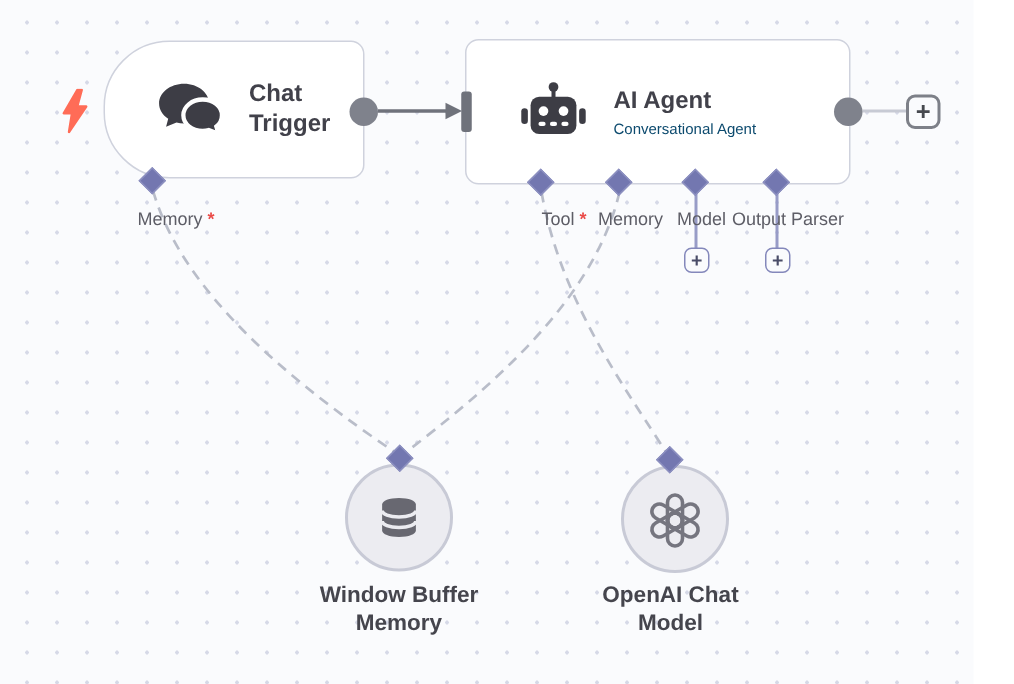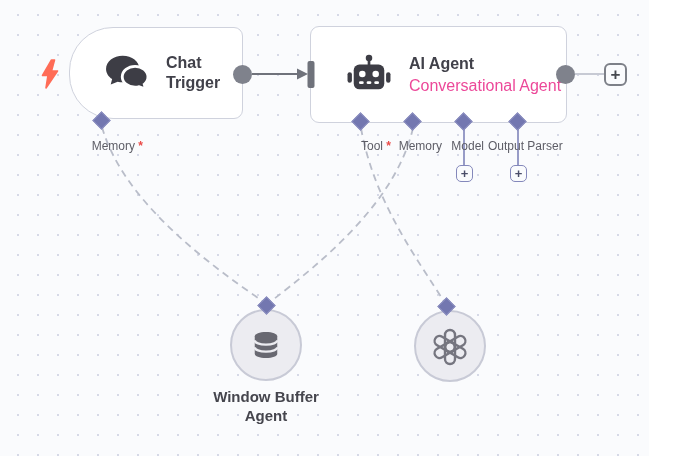--- a/index.html
+++ b/index.html
@@ -20,21 +20,21 @@
     position:absolute; background:#ffffff;
     border:1.8px solid #cfd2dd; z-index:2;
     display:flex; align-items:center;
   }
   #node-chat-trigger { left:69px; top:27px; width:174px; height:92px; border-radius:44px 9px 9px 44px; padding-left:33px; }
   #node-ai-agent     { left:310px; top:26px; width:257px; height:97px; border-radius:9px; padding-left:35px;align-items:center; }
 
   .node-title { font-size:16px; font-weight:bold; color:#41414a; line-height:20px; }
   #node-chat-trigger .node-title { width:66px; margin-left:15px; }
   #node-ai-agent .text-block { margin-left:17px; }
-  .node-subtitle { font-size:16px; color:#ec4899; margin-top:3px; }
+  .node-subtitle { font-size:10px; color:#0c4a6e; margin-top:3px; }
 
   .icon-box { flex:0 0 auto; display:flex; align-items:center; justify-content:center; }
 
   .bolt { position:absolute; left:41px; top:59px; z-index:2; }
 
   .port-circle {
     position:absolute; width:19px; height:19px; border-radius:50%;
     background:#7f828c; z-index:5;
   }
   #port-out-trigger { left:233px; top:65px; }
@@ -196,15 +196,16 @@
           <rect x="-5" y="-17" width="10" height="22" rx="5" transform="rotate(60)"></rect>
           <rect x="-5" y="-17" width="10" height="22" rx="5" transform="rotate(120)"></rect>
           <rect x="-5" y="-17" width="10" height="22" rx="5" transform="rotate(180)"></rect>
           <rect x="-5" y="-17" width="10" height="22" rx="5" transform="rotate(240)"></rect>
           <rect x="-5" y="-17" width="10" height="22" rx="5" transform="rotate(300)"></rect>
         </g>
       </svg>
     </span>
   </div>
 
-  <div class="circle-label" id="label-wbm">Window Buffer Agent</div>
+  <div class="circle-label" id="label-wbm">Window Buffer Memory</div>
+  <div class="circle-label" id="label-openai">OpenAI Chat Model</div>
 
 </div>
 
 </body></html>

